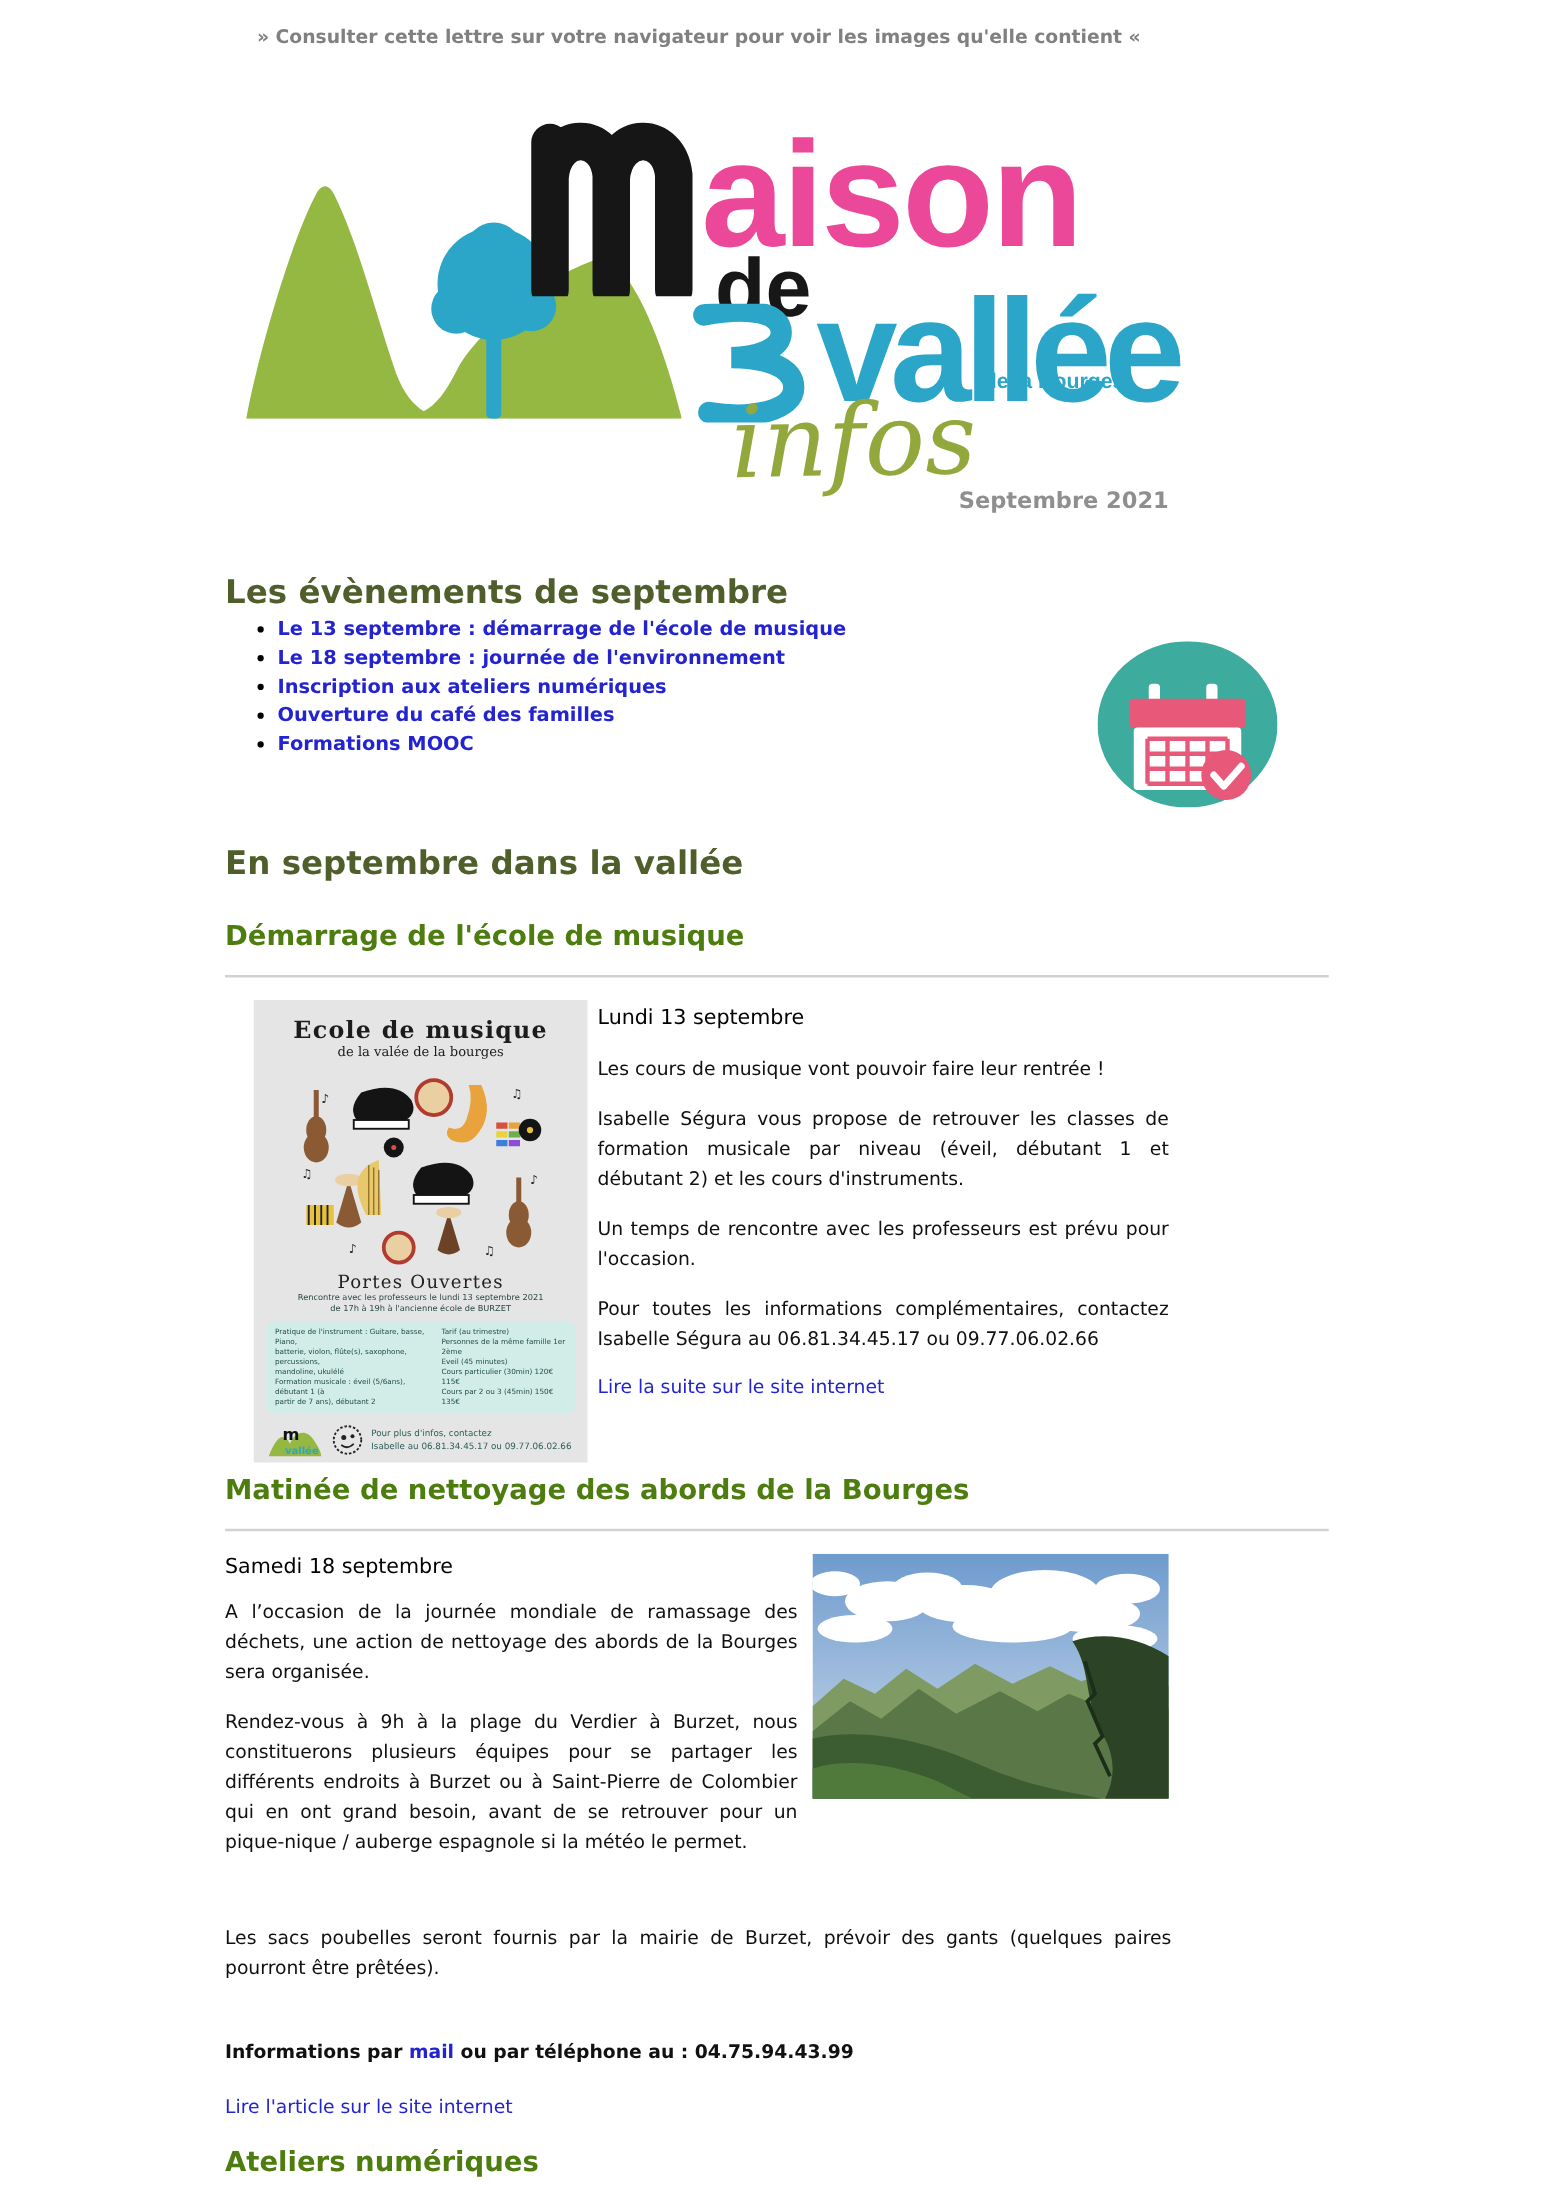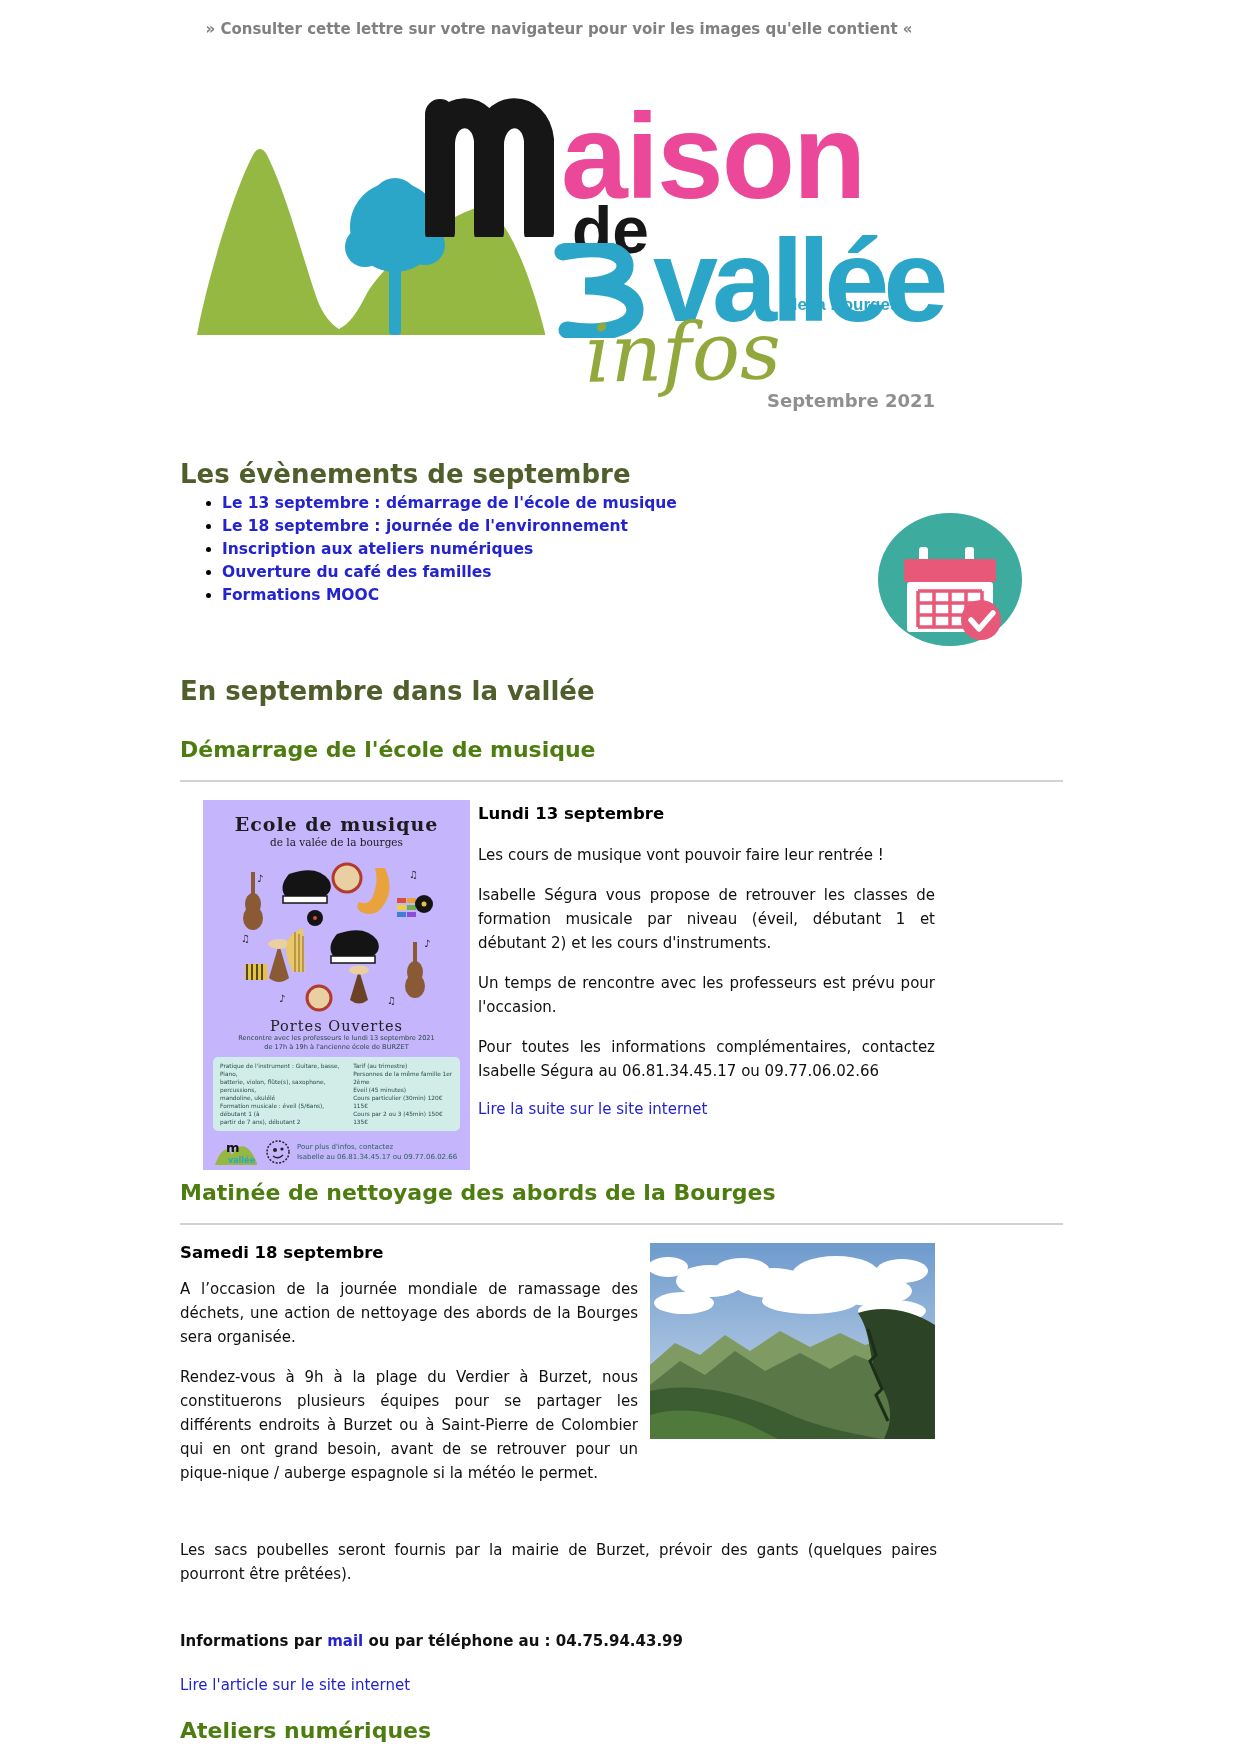--- a/index.html
+++ b/index.html
@@ -23,27 +23,27 @@
                font-size:80px;line-height:1;color:#93a83c;transform:rotate(-1deg);}
   .issue-date{left:180px;top:390px;width:755px;text-align:right;font-size:18px;font-weight:bold;color:#8f8f8f;}
   .h1{position:absolute;left:180px;margin:0;font-size:26px;font-weight:bold;color:#4f5e2b;}
   .h2{position:absolute;left:180px;margin:0;font-size:22px;font-weight:bold;color:#4d7c0f;}
   .rule{position:absolute;left:180px;width:883px;height:2px;background:#d2d2d2;}
   
   .events-list{left:180px;top:492px;margin:0;padding:0 0 0 42px;width:720px;}
   .events-list li{font-size:15.5px;font-weight:bold;line-height:23px;color:#000;}
   .events-list a{color:#2323d0;}
   
-  .datebold{font-size:16.5px;font-weight:bold;color:#000;}
+  .datebold{font-size:16.5px;font-weight:normal;color:#000;}
   .col p{margin:0 0 16px 0;font-size:15px;line-height:24px;text-align:justify;color:#101010;}
   .col p.nojust{text-align:left;}
   .col p.b{font-weight:normal;}
   .link{color:#2323d0;font-size:15px;}
   
-  .poster{left:203px;top:800px;width:267px;height:370px;background:#c4b5fd;text-align:center;}
+  .poster{left:203px;top:800px;width:267px;height:370px;background:#e5e5e5;text-align:center;}
   .poster .ptitle{margin-top:13px;font-family:"DejaVu Serif",serif;font-weight:bold;font-size:19px;
                   letter-spacing:1px;color:#1c1c1c;}
   .poster .psub{font-family:"DejaVu Serif",serif;font-size:10.5px;color:#1c1c1c;margin-top:1px;}
   .poster .portes{font-family:"DejaVu Serif",serif;font-size:14.5px;letter-spacing:1px;color:#222;margin-top:2px;}
   .poster .tiny{font-size:6.6px;line-height:9px;color:#2b4a46;}
   .panel{margin:5px 10px 0 10px;background:#d2ece7;border-radius:5px;padding:5px 7px;display:flex;gap:6px;text-align:left;}
   .panel .pc{font-size:5.8px;line-height:8px;color:#234f49;}
   .panel .pc.l{width:56%;}
   .panel .pc.r{width:44%;}
   .pfoot{display:flex;align-items:center;gap:6px;margin:6px 10px 0 10px;text-align:left;}

